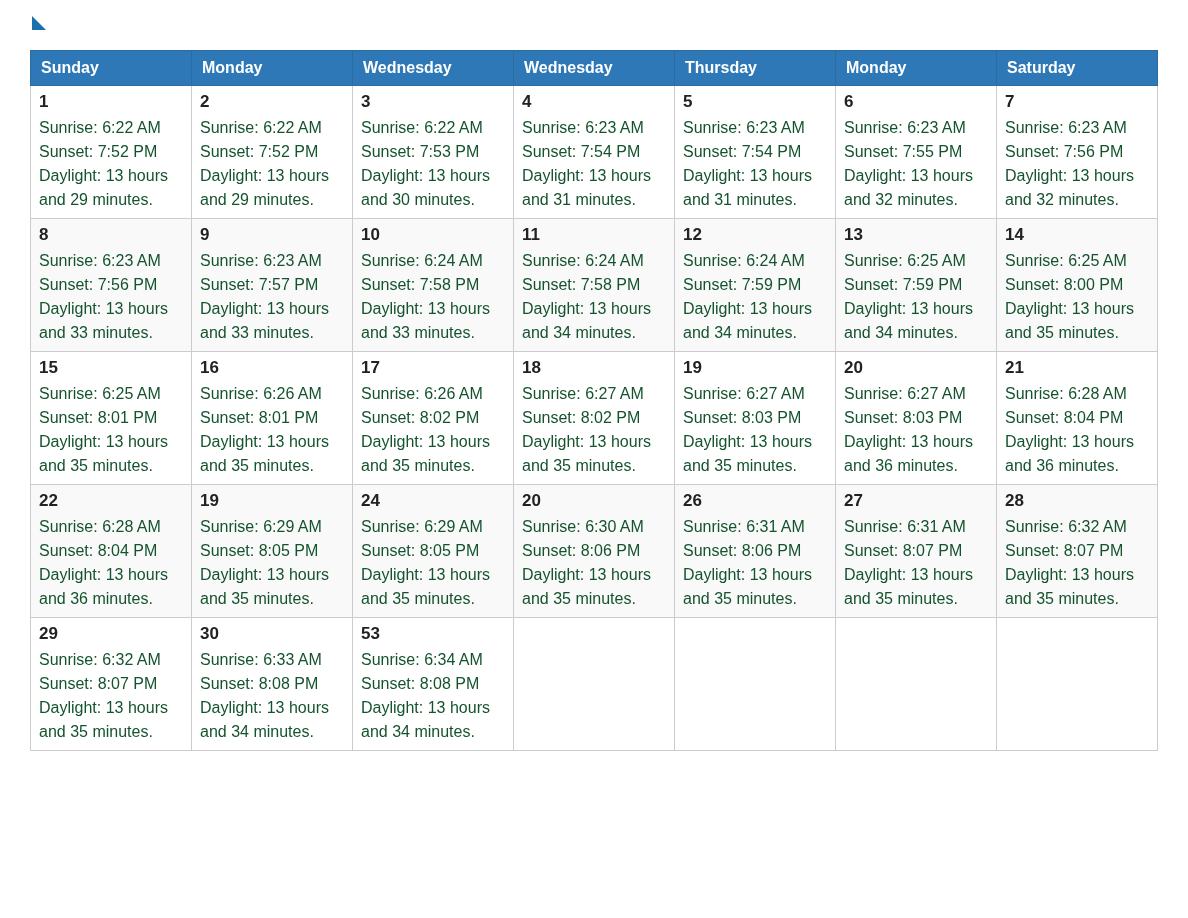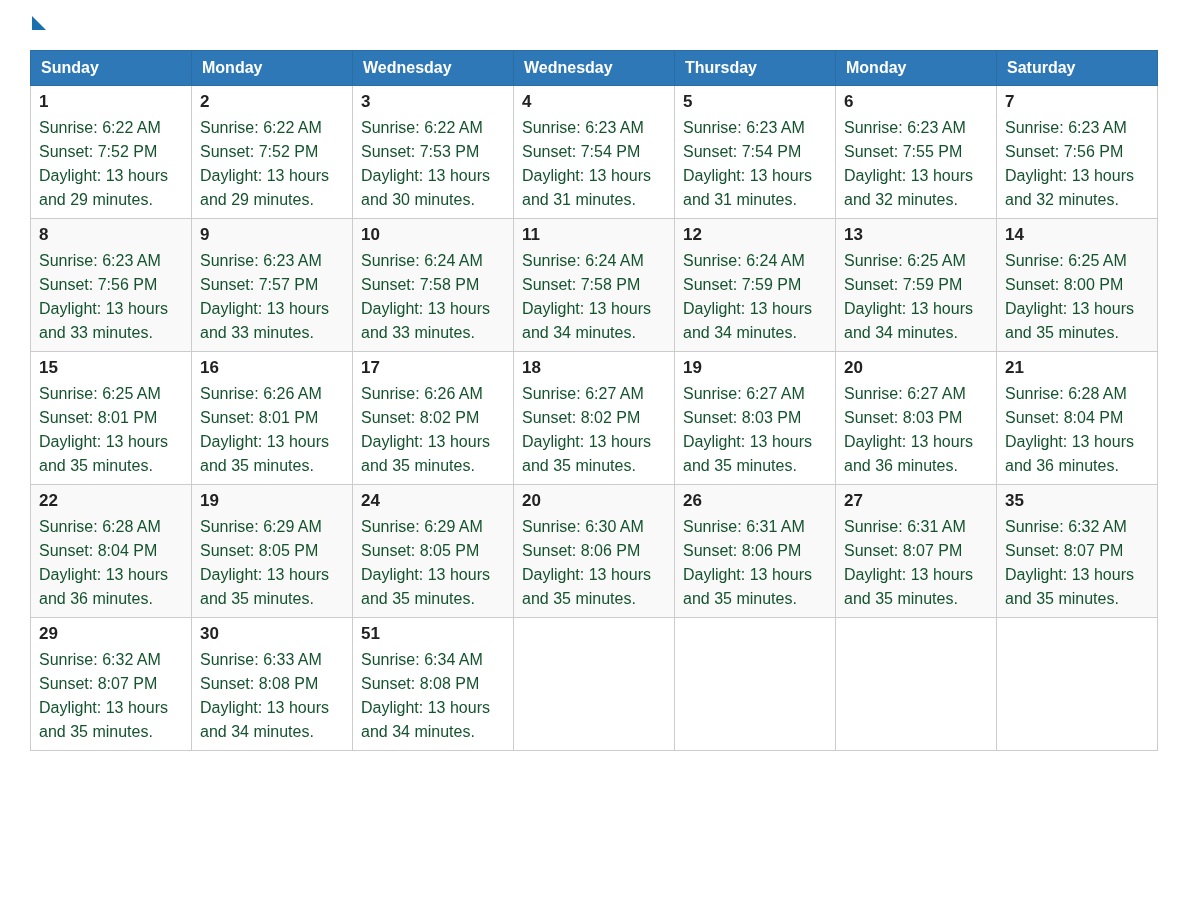--- a/index.html
+++ b/index.html
@@ -242,35 +242,35 @@
         </td>
         <td>
           <span class="day-number">26</span>
           <div class="day-info">Sunrise: 6:31 AM<br>Sunset: 8:06 PM<br>Daylight: 13 hours and 35 minutes.</div>
         </td>
         <td>
           <span class="day-number">27</span>
           <div class="day-info">Sunrise: 6:31 AM<br>Sunset: 8:07 PM<br>Daylight: 13 hours and 35 minutes.</div>
         </td>
         <td>
-          <span class="day-number">35</span>
+          <span class="day-number">28</span>
           <div class="day-info">Sunrise: 6:32 AM<br>Sunset: 8:07 PM<br>Daylight: 13 hours and 35 minutes.</div>
         </td>
       </tr>
       <tr class="row-divider">
         <td>
           <span class="day-number">29</span>
           <div class="day-info">Sunrise: 6:32 AM<br>Sunset: 8:07 PM<br>Daylight: 13 hours and 35 minutes.</div>
         </td>
         <td>
           <span class="day-number">30</span>
           <div class="day-info">Sunrise: 6:33 AM<br>Sunset: 8:08 PM<br>Daylight: 13 hours and 34 minutes.</div>
         </td>
         <td>
-          <span class="day-number">51</span>
+          <span class="day-number">53</span>
           <div class="day-info">Sunrise: 6:34 AM<br>Sunset: 8:08 PM<br>Daylight: 13 hours and 34 minutes.</div>
         </td>
         <td class="empty-cell"></td>
         <td class="empty-cell"></td>
         <td class="empty-cell"></td>
         <td class="empty-cell"></td>
       </tr>
     </tbody>
 </table>
 

